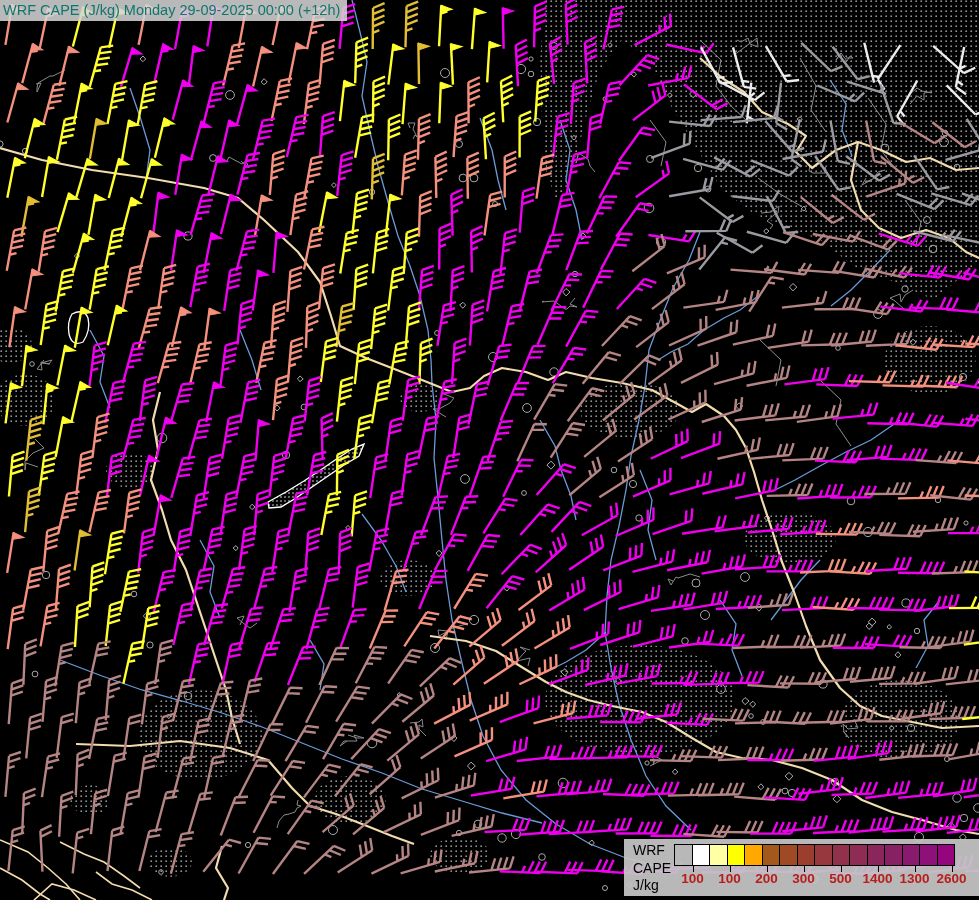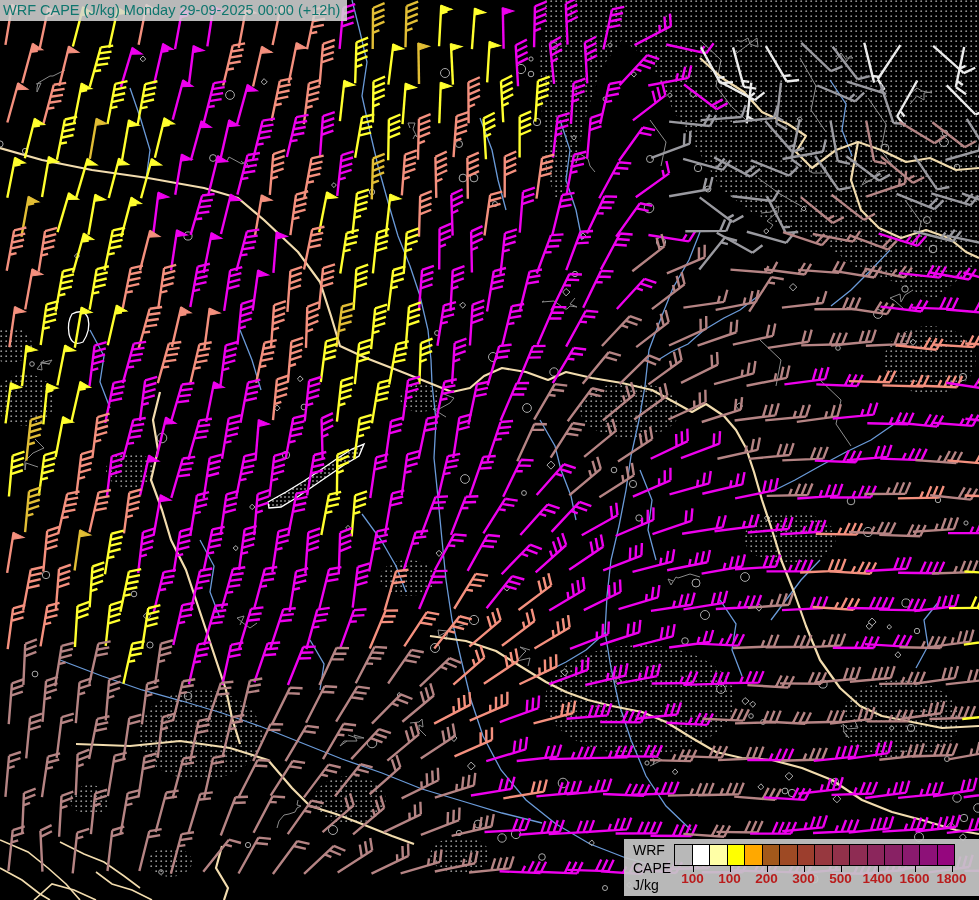--- a/index.html
+++ b/index.html
@@ -2451,19 +2451,19 @@
         <div class="ticklabel" style="left: 105.5px;">100</div>
         <div class="tick" style="left: 142.5px;"></div>
         <div class="ticklabel" style="left: 142.5px;">200</div>
         <div class="tick" style="left: 179.5px;"></div>
         <div class="ticklabel" style="left: 179.5px;">300</div>
         <div class="tick" style="left: 216.5px;"></div>
         <div class="ticklabel" style="left: 216.5px;">500</div>
         <div class="tick" style="left: 253.5px;"></div>
         <div class="ticklabel" style="left: 253.5px;">1400</div>
         <div class="tick" style="left: 290.5px;"></div>
-        <div class="ticklabel" style="left: 290.5px;">1600</div>
+        <div class="ticklabel" style="left: 290.5px;">1300</div>
         <div class="tick" style="left: 327.5px;"></div>
-        <div class="ticklabel" style="left: 327.5px;">1800</div>
+        <div class="ticklabel" style="left: 327.5px;">2600</div>
       </div>
   </div>
 
 </div>
 
 </body></html>

